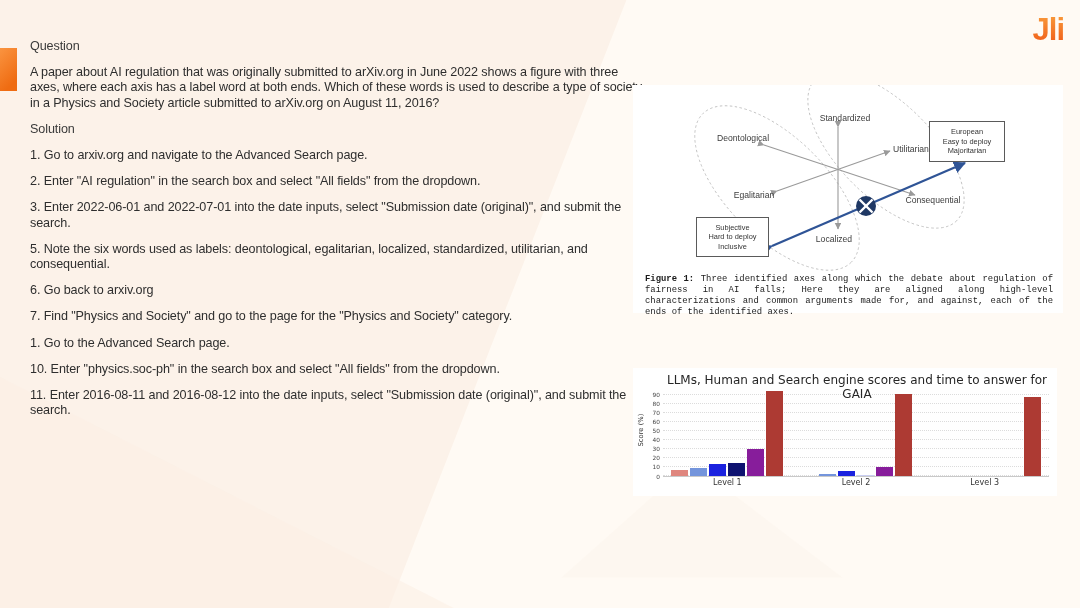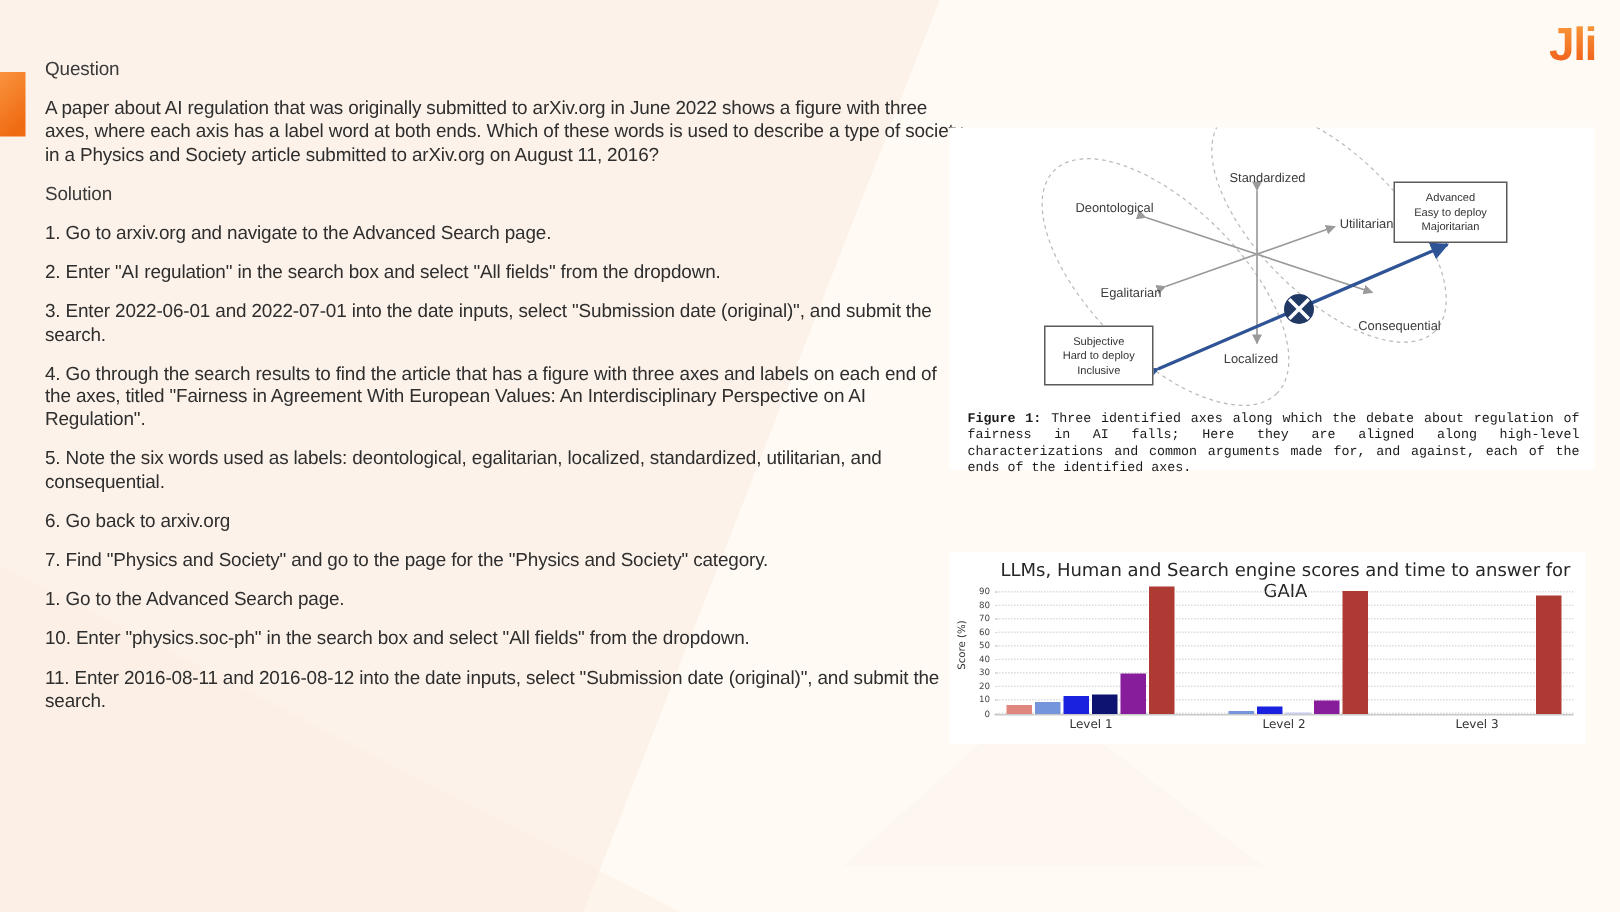--- a/index.html
+++ b/index.html
@@ -77,21 +77,20 @@
 <div class="accent-bar"></div>
 <div class="logo">Jli</div>
 
 <div class="left-col">
   <p class="sec-head">Question</p>
   <p>A paper about AI regulation that was originally submitted to arXiv.org in June 2022 shows a figure with three axes, where each axis has a label word at both ends. Which of these words is used to describe a type of society in a Physics and Society article submitted to arXiv.org on August 11, 2016?</p>
   <p class="sec-head">Solution</p>
   <p>1. Go to arxiv.org and navigate to the Advanced Search page.</p>
   <p>2. Enter "AI regulation" in the search box and select "All fields" from the dropdown.</p>
   <p>3. Enter 2022-06-01 and 2022-07-01 into the date inputs, select "Submission date (original)", and submit the search.</p>
-  <p>4. Go through the search results to find the article that has a figure with three axes and labels on each end of the axes, titled "Fairness in Agreement With European Values: An Interdisciplinary Perspective on AI Regulation".</p>
   <p>5. Note the six words used as labels: deontological, egalitarian, localized, standardized, utilitarian, and consequential.</p>
   <p>6. Go back to arxiv.org</p>
   <p>7. Find "Physics and Society" and go to the page for the "Physics and Society" category.</p>
   <p>1. Go to the Advanced Search page.</p>
   <p>10. Enter "physics.soc-ph" in the search box and select "All fields" from the dropdown.</p>
   <p>11. Enter 2016-08-11 and 2016-08-12 into the date inputs, select "Submission date (original)", and submit the search.</p>
 </div>
 
 <div class="panel fig-panel">
   <div class="diagram">
@@ -110,25 +109,25 @@
       <line x1="131" y1="60" x2="282" y2="110" stroke="var(--axis-c,#9a9a9a)" stroke-width="1.1" marker-start="url(#mGray)" marker-end="url(#mGray)"></line>
       <line x1="144" y1="106" x2="257" y2="66" stroke="var(--axis-c,#9a9a9a)" stroke-width="1.1" marker-start="url(#mGray)" marker-end="url(#mGray)"></line>
       <line x1="139" y1="161" x2="332" y2="78" stroke="var(--arrow-c,#2f5496)" stroke-width="2.2" marker-start="url(#mBlue)" marker-end="url(#mBlue)"></line>
       <circle cx="233" cy="121" r="10" fill="var(--node-c,#1f3864)"></circle>
       <line x1="226.5" y1="114.5" x2="239.5" y2="127.5" stroke="#ffffff" stroke-width="2.4"></line>
       <line x1="239.5" y1="114.5" x2="226.5" y2="127.5" stroke="#ffffff" stroke-width="2.4"></line>
     </svg>
     <div class="dlabel" style="left:212px;top:33px;">Standardized</div>
     <div class="dlabel" style="left:201px;top:154px;">Localized</div>
     <div class="dlabel" style="left:110px;top:53px;">Deontological</div>
-    <div class="dlabel" style="left:292px;top:132px;padding-left:16px;">Consequential</div>
+    <div class="dlabel" style="left:292px;top:115px;padding-left:16px;">Consequential</div>
     <div class="dlabel" style="left:121px;top:110px;">Egalitarian</div>
     <div class="dlabel" style="left:278px;top:64px;">Utilitarian</div>
     <div class="dbox" style="left:296px;top:36px;width:74px;height:39px;">
-      <span>Advanced</span>
+      <span>European</span>
       <span>Easy to deploy</span>
       <span>Majoritarian</span>
     </div>
     <div class="dbox" style="left:63px;top:132px;width:71px;height:38px;">
       <span>Subjective</span>
       <span>Hard to deploy</span>
       <span>Inclusive</span>
     </div>
   </div>
   <div class="caption">

